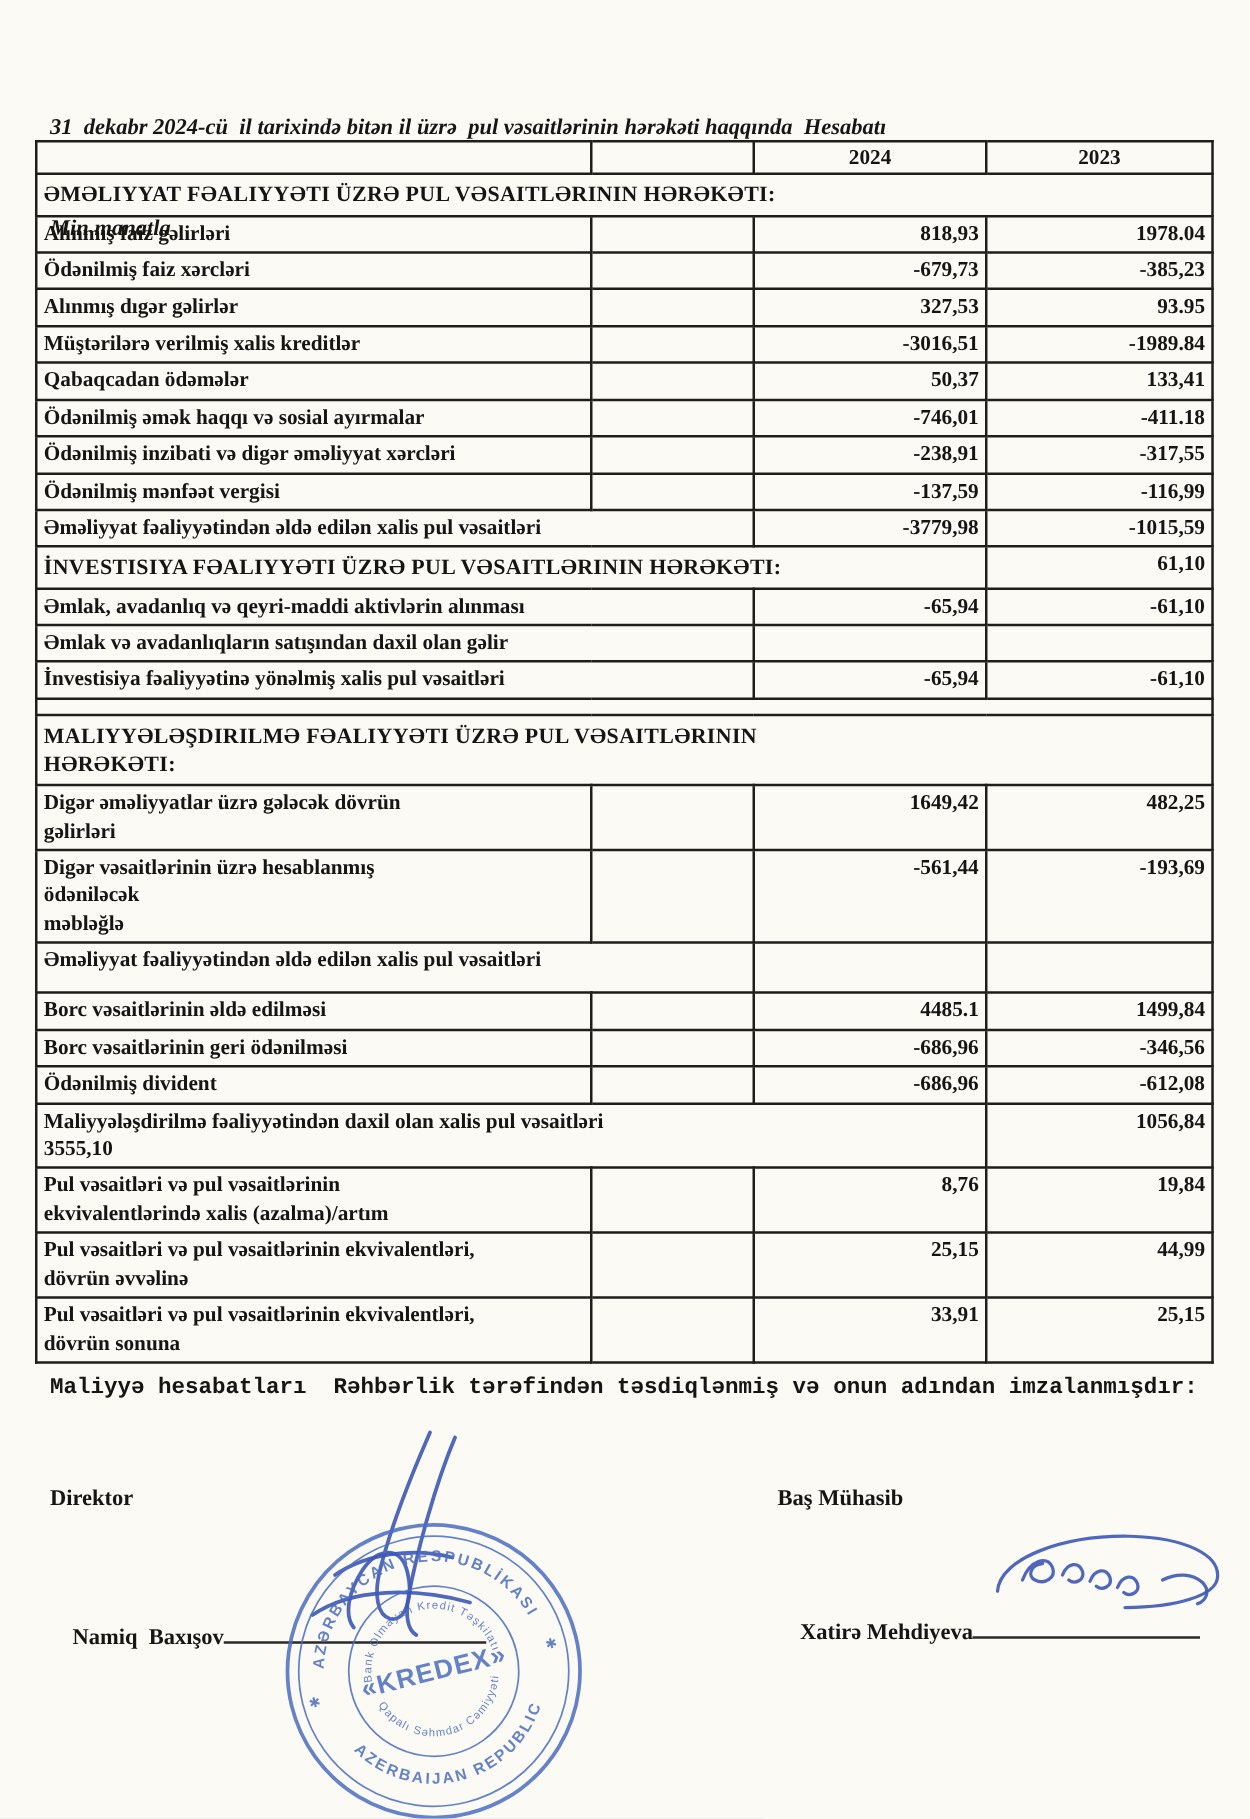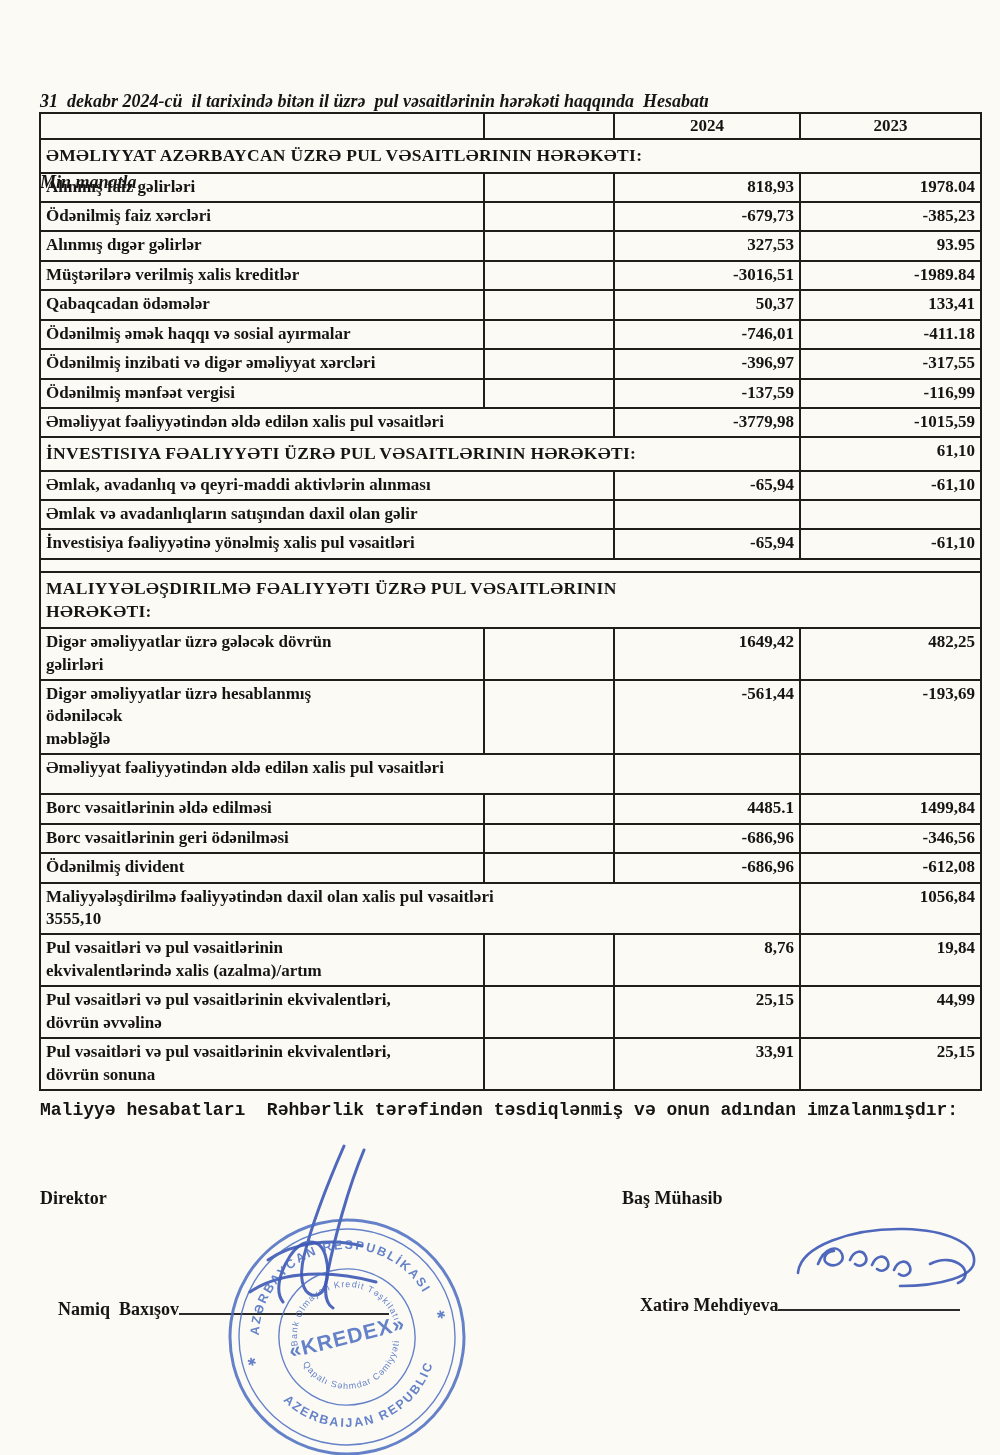--- a/index.html
+++ b/index.html
@@ -2,21 +2,21 @@
 <html><head>
 <meta charset="utf-8">
 <style>
   html,body{margin:0;padding:0;background:#d9d9d6;}
   .page{position:relative;width:1000px;height:1455px;margin:0 auto;background:#fbfaf5;
         font-family:"Liberation Serif",serif;color:#171513;overflow:hidden;}
   .title-block{position:absolute;left:40px;top:34px;width:920px;font-weight:bold;
                font-size:18px;line-height:1.5;white-space:pre-wrap;font-style:italic;}
   .unit-line{font-weight:bold;font-size:18px;}
 
-  table.fin{position:absolute;left:39px;top:112px;width:941px;border-collapse:collapse;
+  table.fin{position:absolute;left:28px;top:112px;width:941px;border-collapse:collapse;
             table-layout:fixed;}
   table.fin td{border:2px solid #201e1b;font-weight:bold;font-size:17px;line-height:1.32;
                padding:2px 5px 3px 5px;vertical-align:top;white-space:pre-line;overflow:hidden;}
   table.fin tr.hdr td{text-align:center;font-size:17px;height:22px;padding:1px;}
   table.fin td.lbl{text-align:left;}
   table.fin td.val{text-align:right;padding-left:20px;}
   table.fin td.sec{font-size:17.5px;letter-spacing:.3px;padding-top:4px;padding-bottom:4px;}
   table.fin tr.spacer td{height:11px;padding:0;}
   table.fin tr.tall td{height:33px;}
 
@@ -65,21 +65,21 @@
     </colgroup>
     <tbody>
       <tr class="hdr">
         <td></td>
         <td></td>
         <td>2024</td>
         <td>2023</td>
       </tr>
 
       <tr>
-        <td class="sec" colspan="4">ƏMƏLIYYAT AZƏRBAYCAN ÜZRƏ PUL VƏSAITLƏRININ HƏRƏKƏTI:</td>
+        <td class="sec" colspan="4">ƏMƏLIYYAT FƏALIYYƏTI ÜZRƏ PUL VƏSAITLƏRININ HƏRƏKƏTI:</td>
       </tr>
 
       <tr>
         <td class="lbl">Alınmış faiz gəlirləri</td>
         <td></td>
         <td class="val">818,93</td>
         <td class="val">1978.04</td>
       </tr>
       <tr>
         <td class="lbl">Ödənilmiş faiz xərcləri</td>
@@ -107,21 +107,21 @@
       </tr>
       <tr>
         <td class="lbl">Ödənilmiş əmək haqqı və sosial ayırmalar</td>
         <td></td>
         <td class="val">-746,01</td>
         <td class="val">-411.18</td>
       </tr>
       <tr>
         <td class="lbl">Ödənilmiş inzibati və digər əməliyyat xərcləri</td>
         <td></td>
-        <td class="val">-396,97</td>
+        <td class="val">-238,91</td>
         <td class="val">-317,55</td>
       </tr>
       <tr>
         <td class="lbl">Ödənilmiş mənfəət vergisi</td>
         <td></td>
         <td class="val">-137,59</td>
         <td class="val">-116,99</td>
       </tr>
       <tr>
         <td class="lbl" colspan="2">Əməliyyat fəaliyyətindən əldə edilən xalis pul vəsaitləri</td>
@@ -160,21 +160,21 @@
       </tr>
 
       <tr>
         <td class="lbl">Digər əməliyyatlar üzrə gələcək dövrün
 gəlirləri</td>
         <td></td>
         <td class="val">1649,42</td>
         <td class="val">482,25</td>
       </tr>
       <tr>
-        <td class="lbl">Digər əməliyyatlar üzrə hesablanmış
+        <td class="lbl">Digər vəsaitlərinin üzrə hesablanmış
 ödəniləcək
 məbləğlə</td>
         <td></td>
         <td class="val">-561,44</td>
         <td class="val">-193,69</td>
       </tr>
       <tr class="tall">
         <td class="lbl" colspan="2">Əməliyyat fəaliyyətindən əldə edilən xalis pul vəsaitləri</td>
         <td class="val"></td>
         <td class="val"></td>

